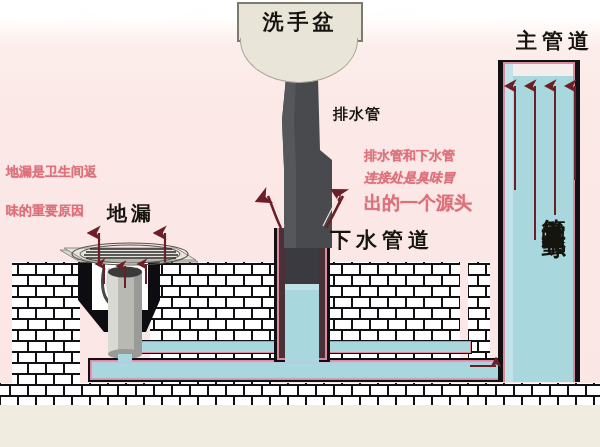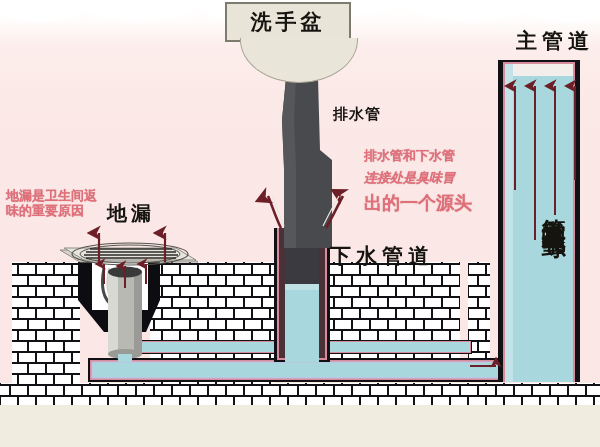--- a/index.html
+++ b/index.html
@@ -176,34 +176,34 @@
       <line x1="535" y1="240" x2="535" y2="86" marker-end="url(#ahead)"></line>
       <line x1="555" y1="215" x2="555" y2="86" marker-end="url(#ahead)"></line>
       <line x1="575" y1="180" x2="575" y2="86" marker-end="url(#ahead)"></line>
     </g>
     <g stroke="#6d1f28" stroke-width="2" fill="none">
       <line x1="470" y1="366" x2="496" y2="366" marker-end="url(#aheadsm)"></line>
     </g>
 
   </svg>
 
-  <div class="sink-box" style="left:225px;top:2px;width:122px;height:36px;">
+  <div class="sink-box" style="left:237px;top:2px;width:122px;height:36px;">
     <span>洗手盆</span>
   </div>
   <div class="sink-bowl" style="left:240px;top:38px;width:116px;height:44px;"></div>
 
   <div class="lbl lbl-black" style="left:333px;top:104px;font-size:15px;letter-spacing:1px;">排水管</div>
 
-  <div class="lbl lbl-black" style="left:330px;top:227px;font-size:21px;letter-spacing:5px;margin-top:16px;">下水管道</div>
+  <div class="lbl lbl-black" style="left:330px;top:227px;font-size:21px;letter-spacing:5px;">下水管道</div>
 
   <div class="lbl lbl-black" style="left:516px;top:28px;font-size:21px;letter-spacing:5px;">主管道</div>
 
   <div class="lbl lbl-black" style="left:107px;top:201px;font-size:20px;letter-spacing:4px;">地漏</div>
 
-  <div class="lbl lbl-red" style="left:6px;top:188px;font-size:13px;">地漏是卫生间返</div>
+  <div class="lbl lbl-red" style="left:6px;top:164px;font-size:13px;">地漏是卫生间返</div>
   <div class="lbl lbl-red" style="left:6px;top:203px;font-size:13px;">味的重要原因</div>
 
   <div class="lbl lbl-red" style="left:364px;top:148px;font-size:13px;">排水管和下水管</div>
   <div class="lbl lbl-red" style="left:364px;top:170px;font-size:13px;font-style:italic;">连接处是臭味冒</div>
   <div class="lbl lbl-red" style="left:364px;top:192px;font-size:18px;">出的一个源头</div>
 
   <div class="lbl lbl-black vert" style="left:538px;top:200px;font-size:24px;">管道异味和飞虫等</div>
 
 </div>
 

